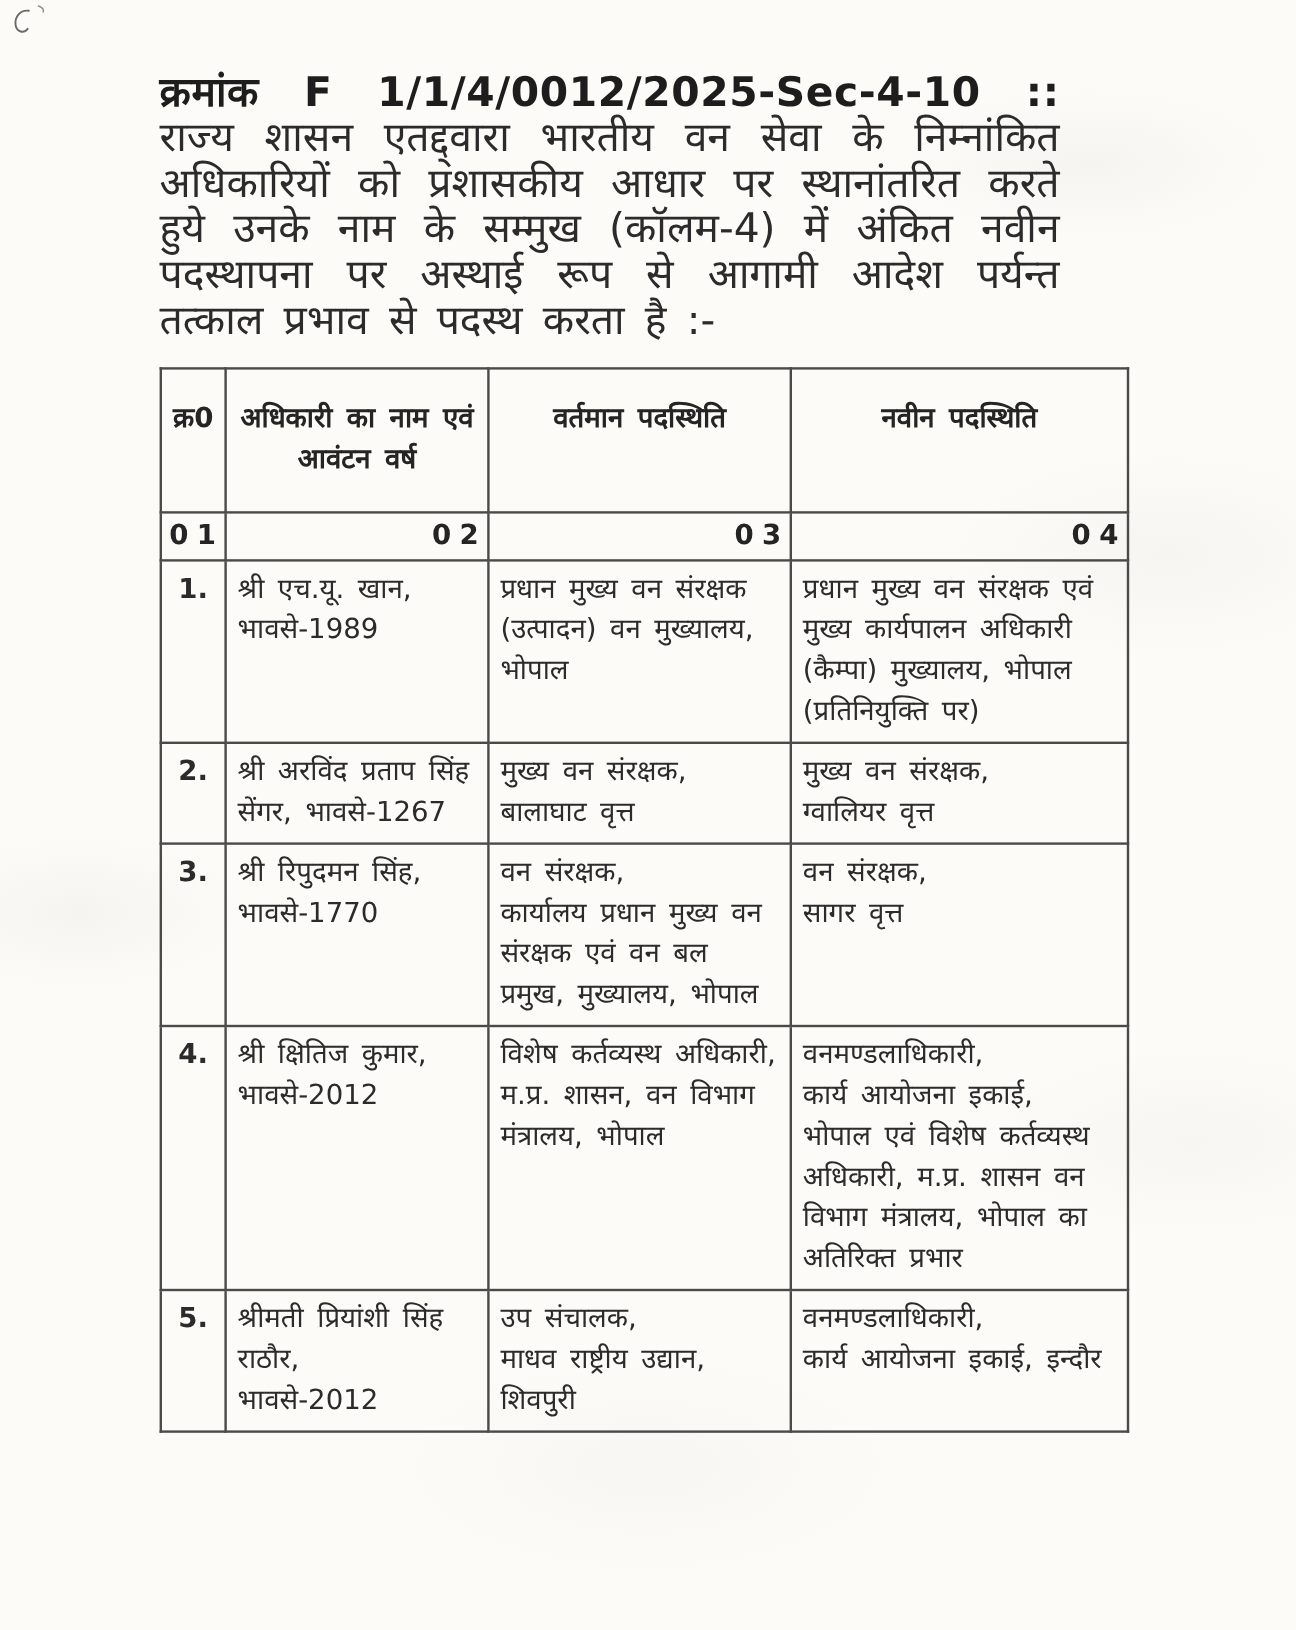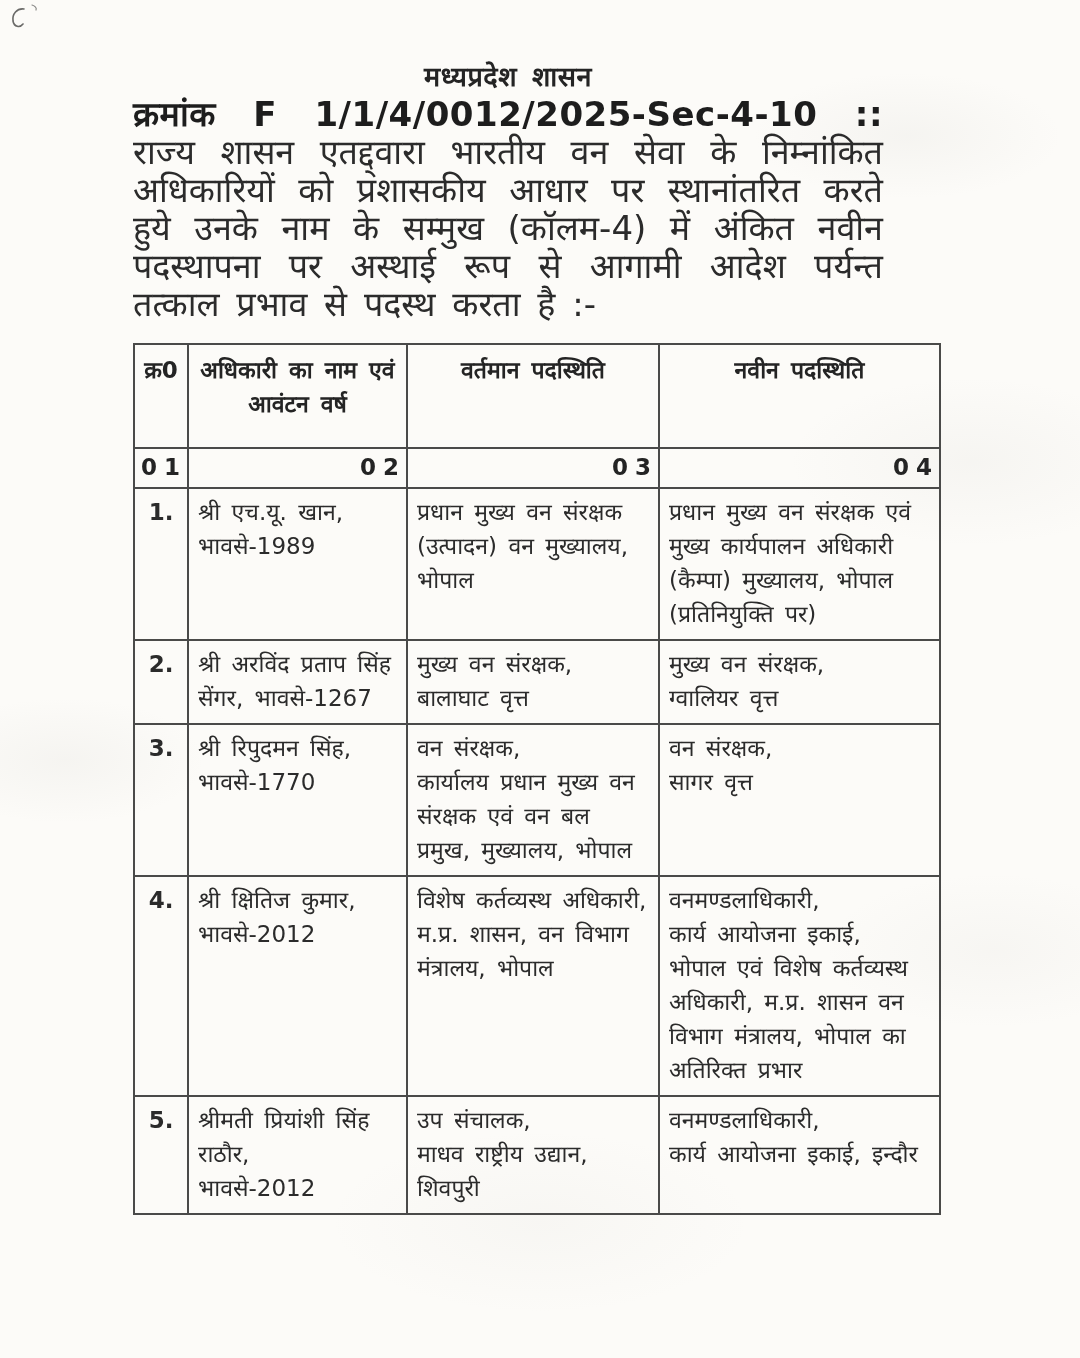--- a/index.html
+++ b/index.html
@@ -65,21 +65,21 @@
   .order-table col.c4 { width: 281px; }
   .order-table th, .order-table td {
     border: 2px solid #4a4a49;
     font-size: 23px; line-height: 34px;
     vertical-align: top; color: #2b2b2b;
     padding: 6px 9px 8px 9px;
     word-spacing: 4px;
   }
   .order-table th {
     font-weight: 700; text-align: center; vertical-align: top;
-    padding-top: 8px; padding-bottom: 26px; color: #242424; border-radius: 17px;
+    padding-top: 24px; padding-bottom: 26px; color: #242424; border-radius: 17px;
   }
   .order-table th.th-sno { padding-bottom: 8px; }
   .order-table tr.num-row td {
     text-align: right; font-weight: 700; letter-spacing: 7px;
     padding: 3px 0 5px 0; line-height: 30px; color: #242424;
   }
   .order-table td.sno {
     text-align: center; padding-left: 2px; padding-right: 2px;
     font-weight: 600;
   }
@@ -91,21 +91,20 @@
 <div class="page">
 
   <svg class="pen-mark" width="40" height="46" viewBox="0 0 40 46">
     <path d="M20,7 C13,6 8,12 9,19 C10,25 16,26 19,22" fill="none" stroke="#6a6a68" stroke-width="1.6" stroke-linecap="round"></path>
     <path d="M28,3 C31,4 33,6 32,8" fill="none" stroke="#8a8a88" stroke-width="1.2" stroke-linecap="round"></path>
   </svg>
 
   <div class="doc">
 
     <div class="head">
-      <div class="head-line">मध्यप्रदेश शासन</div>
     </div>
 
 
     <p class="intro"><span class="ref">क्रमांक F 1/1/4/0012/2025-Sec-4-10 ::</span> <span>राज्य शासन एतद्द्वारा भारतीय वन सेवा के निम्नांकित अधिकारियों को प्रशासकीय आधार पर स्थानांतरित करते हुये उनके नाम के सम्मुख (कॉलम-4) में अंकित नवीन पदस्थापना पर अस्थाई रूप से आगामी आदेश पर्यन्त तत्काल प्रभाव से पदस्थ करता है :-</span></p>
 
     <table class="order-table">
       <colgroup>
           <col class="c1">
           <col class="c2">
           <col class="c3">

